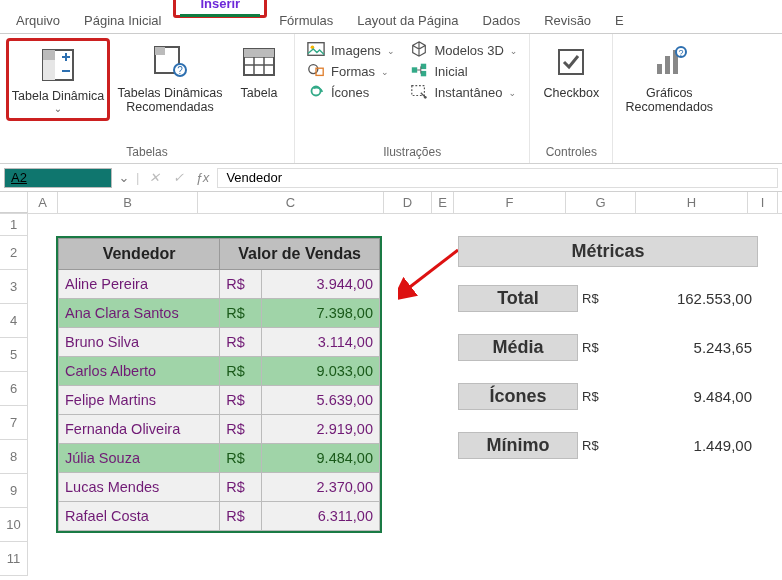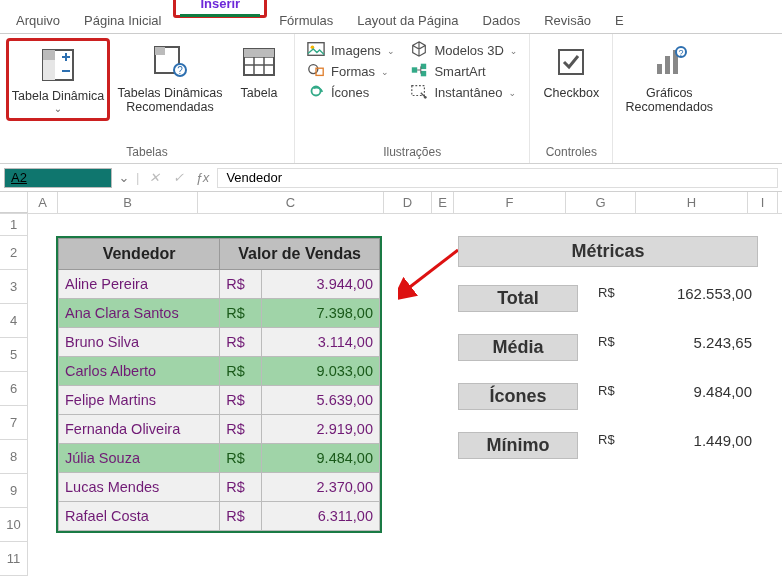--- a/index.html
+++ b/index.html
@@ -195,21 +195,21 @@
   .metrics-title {
     background:#d9d9d9;
     border:1px solid #bdbdbd;
     font-size:18px;
     font-weight:700;
     text-align:center;
     padding:4px 0;
     margin-bottom:18px;
   }
   .metric-row {
-    display:flex; align-items:flex-start; gap:20px;
+    display:flex; align-items:center; gap:4px;
     margin-bottom: 22px;
   }
   .metric-label {
     background:#d9d9d9;
     border:1px solid #bdbdbd;
     font-size:18px; font-weight:700;
     width:120px; text-align:center; padding:2px 0;
   }
   .metric-cur { width:34px; }
   .metric-val { flex:1; text-align:right; font-size:15px; padding-right:6px; }
@@ -312,21 +312,21 @@
           <span>Modelos 3D</span>
           <span style="font-size:9px;color:#777;">⌄</span>
         </div>
         <div class="mini">
           <span><svg viewBox="0 0 20 20">
                 <rect x="2" y="7" width="6" height="6" fill="#3a8"></rect>
                 <rect x="12" y="3" width="6" height="6" fill="#3a8"></rect>
                 <rect x="12" y="11" width="6" height="6" fill="#3a8"></rect>
                 <path d="M8 10 h4 M12 6 v8" stroke="#555"></path>
               </svg></span>
-          <span>SmartArt</span>
+          <span>Inicial</span>
         </div>
         <div class="mini">
           <span><svg viewBox="0 0 20 20">
                 <rect x="2" y="4" width="14" height="11" fill="none" stroke="#555" stroke-width="1.3" stroke-dasharray="2 2"></rect>
                 <path d="M12 12 l5 5" stroke="#555" stroke-width="1.5"></path>
                 <circle cx="17" cy="17" r="1.5" fill="#555"></circle>
               </svg></span>
           <span>Instantâneo</span>
           <span style="font-size:9px;color:#777;">⌄</span>
         </div>

